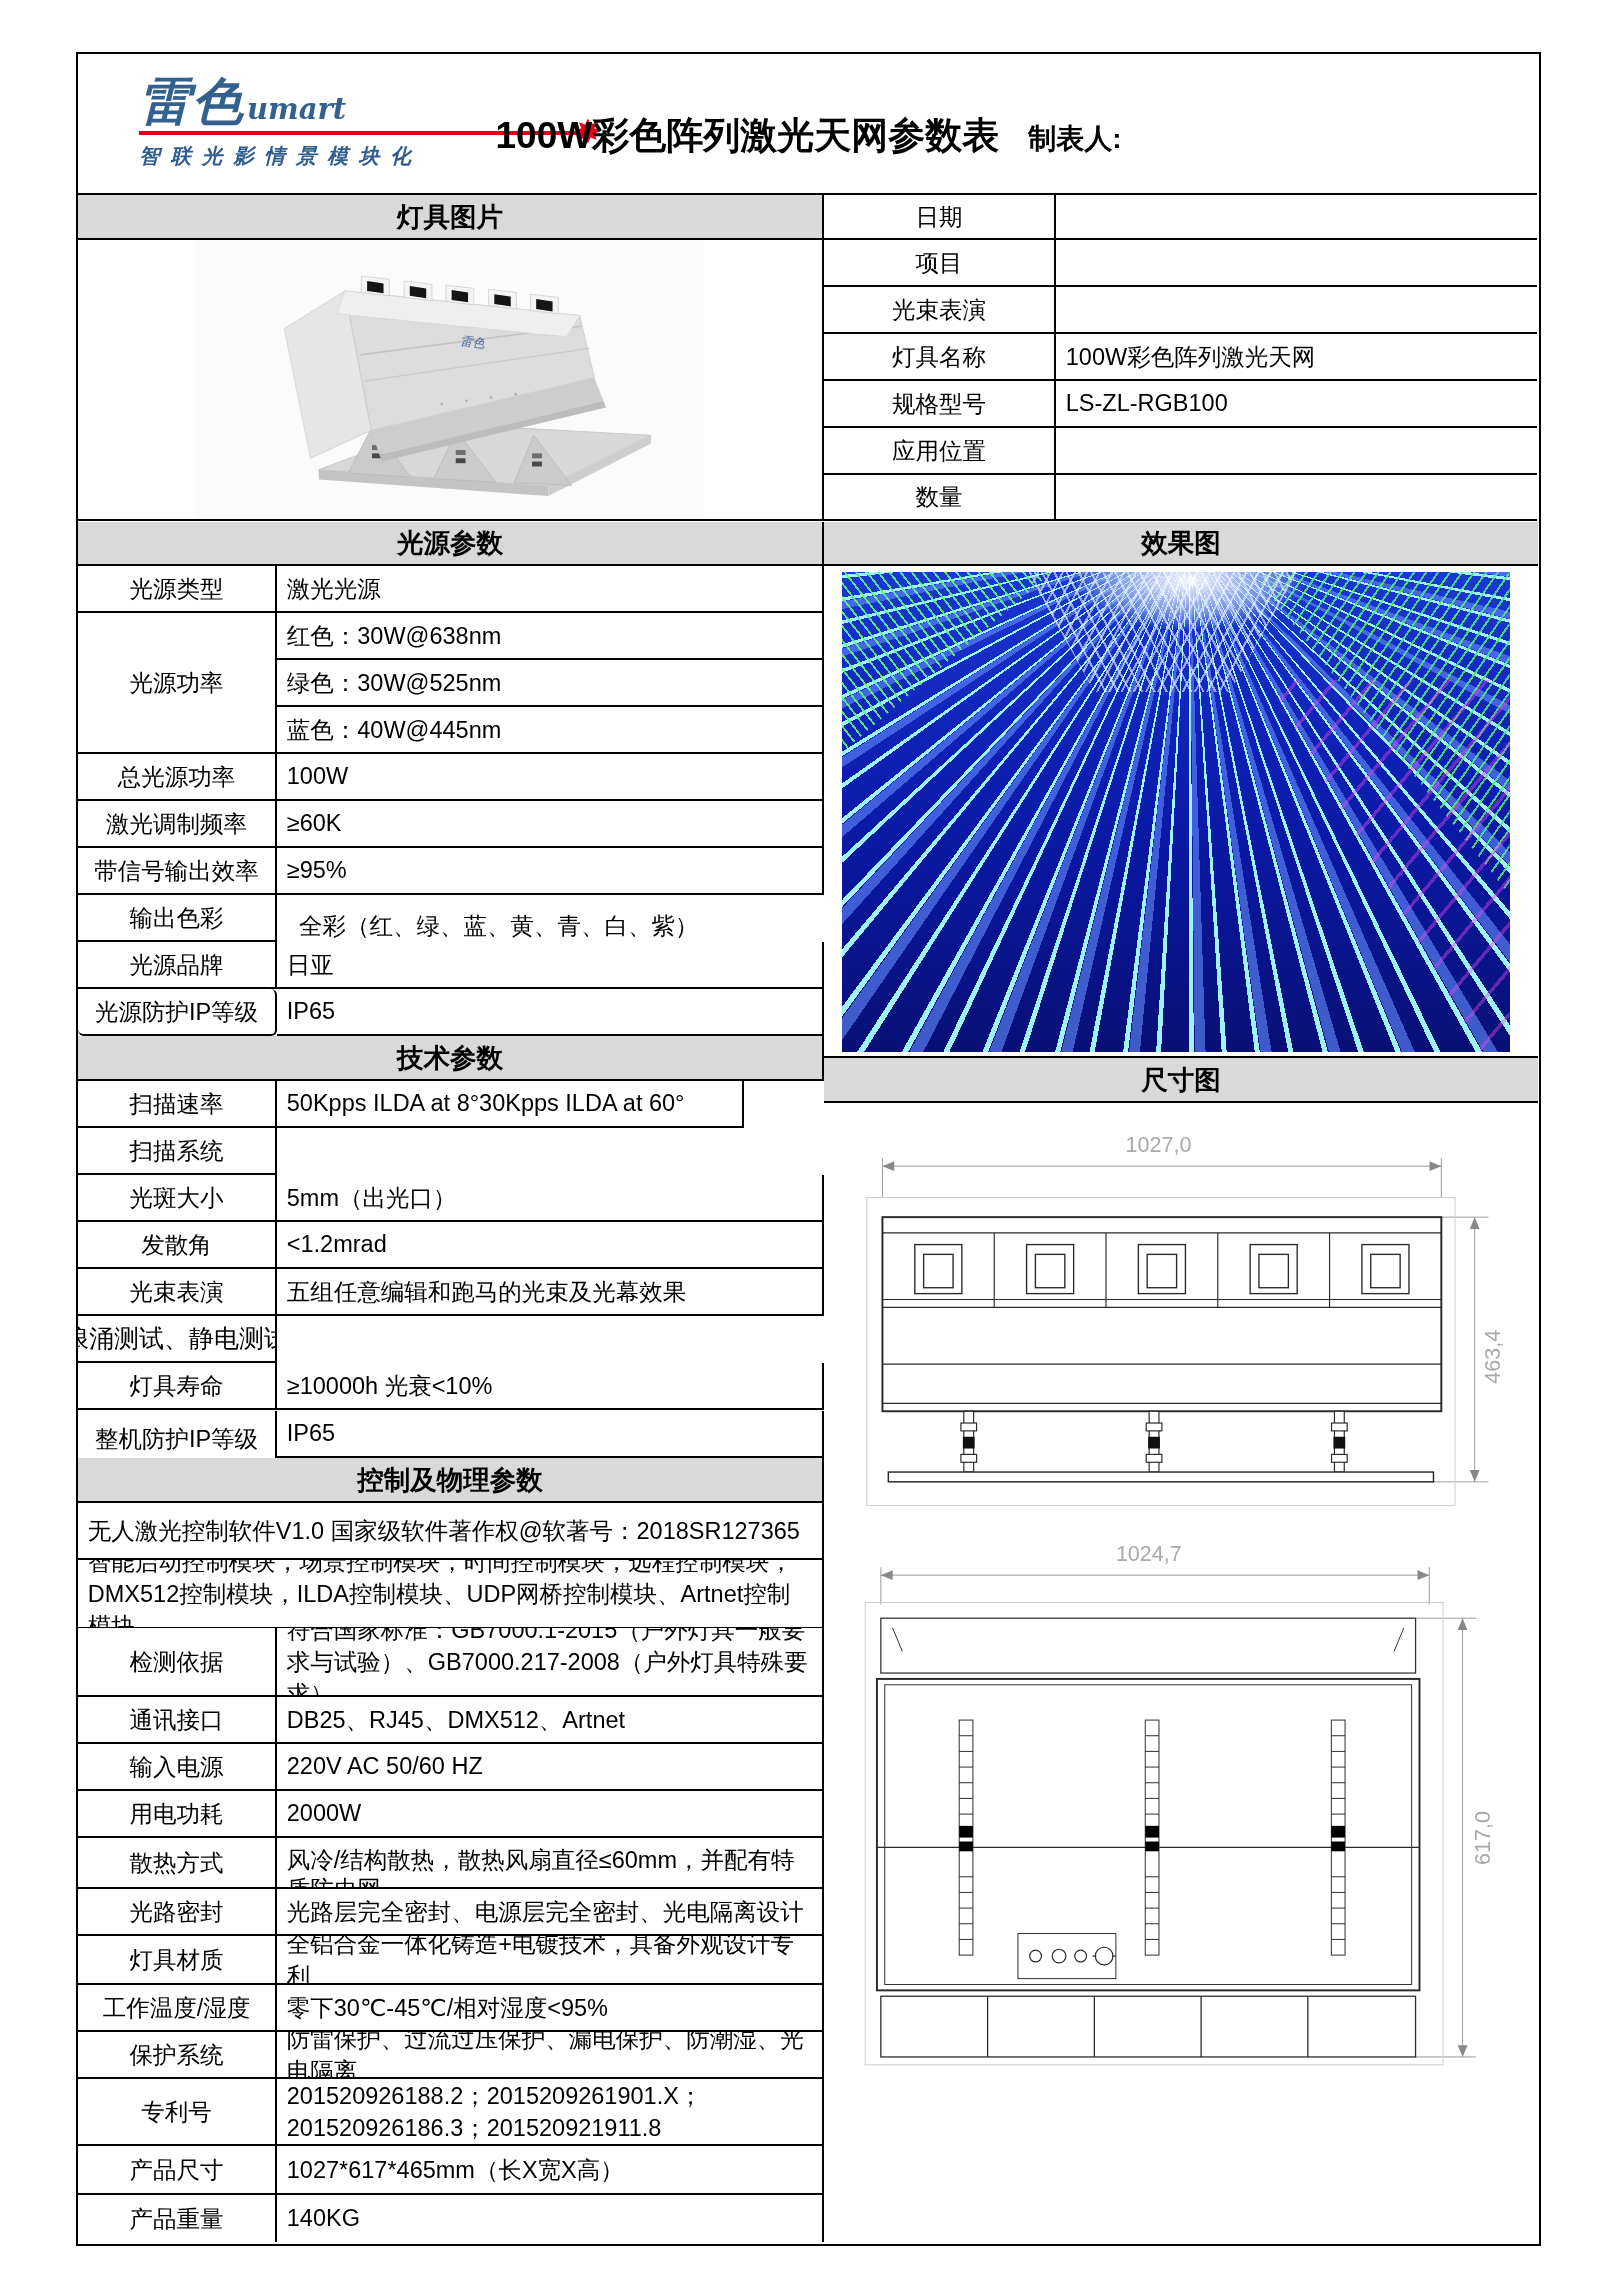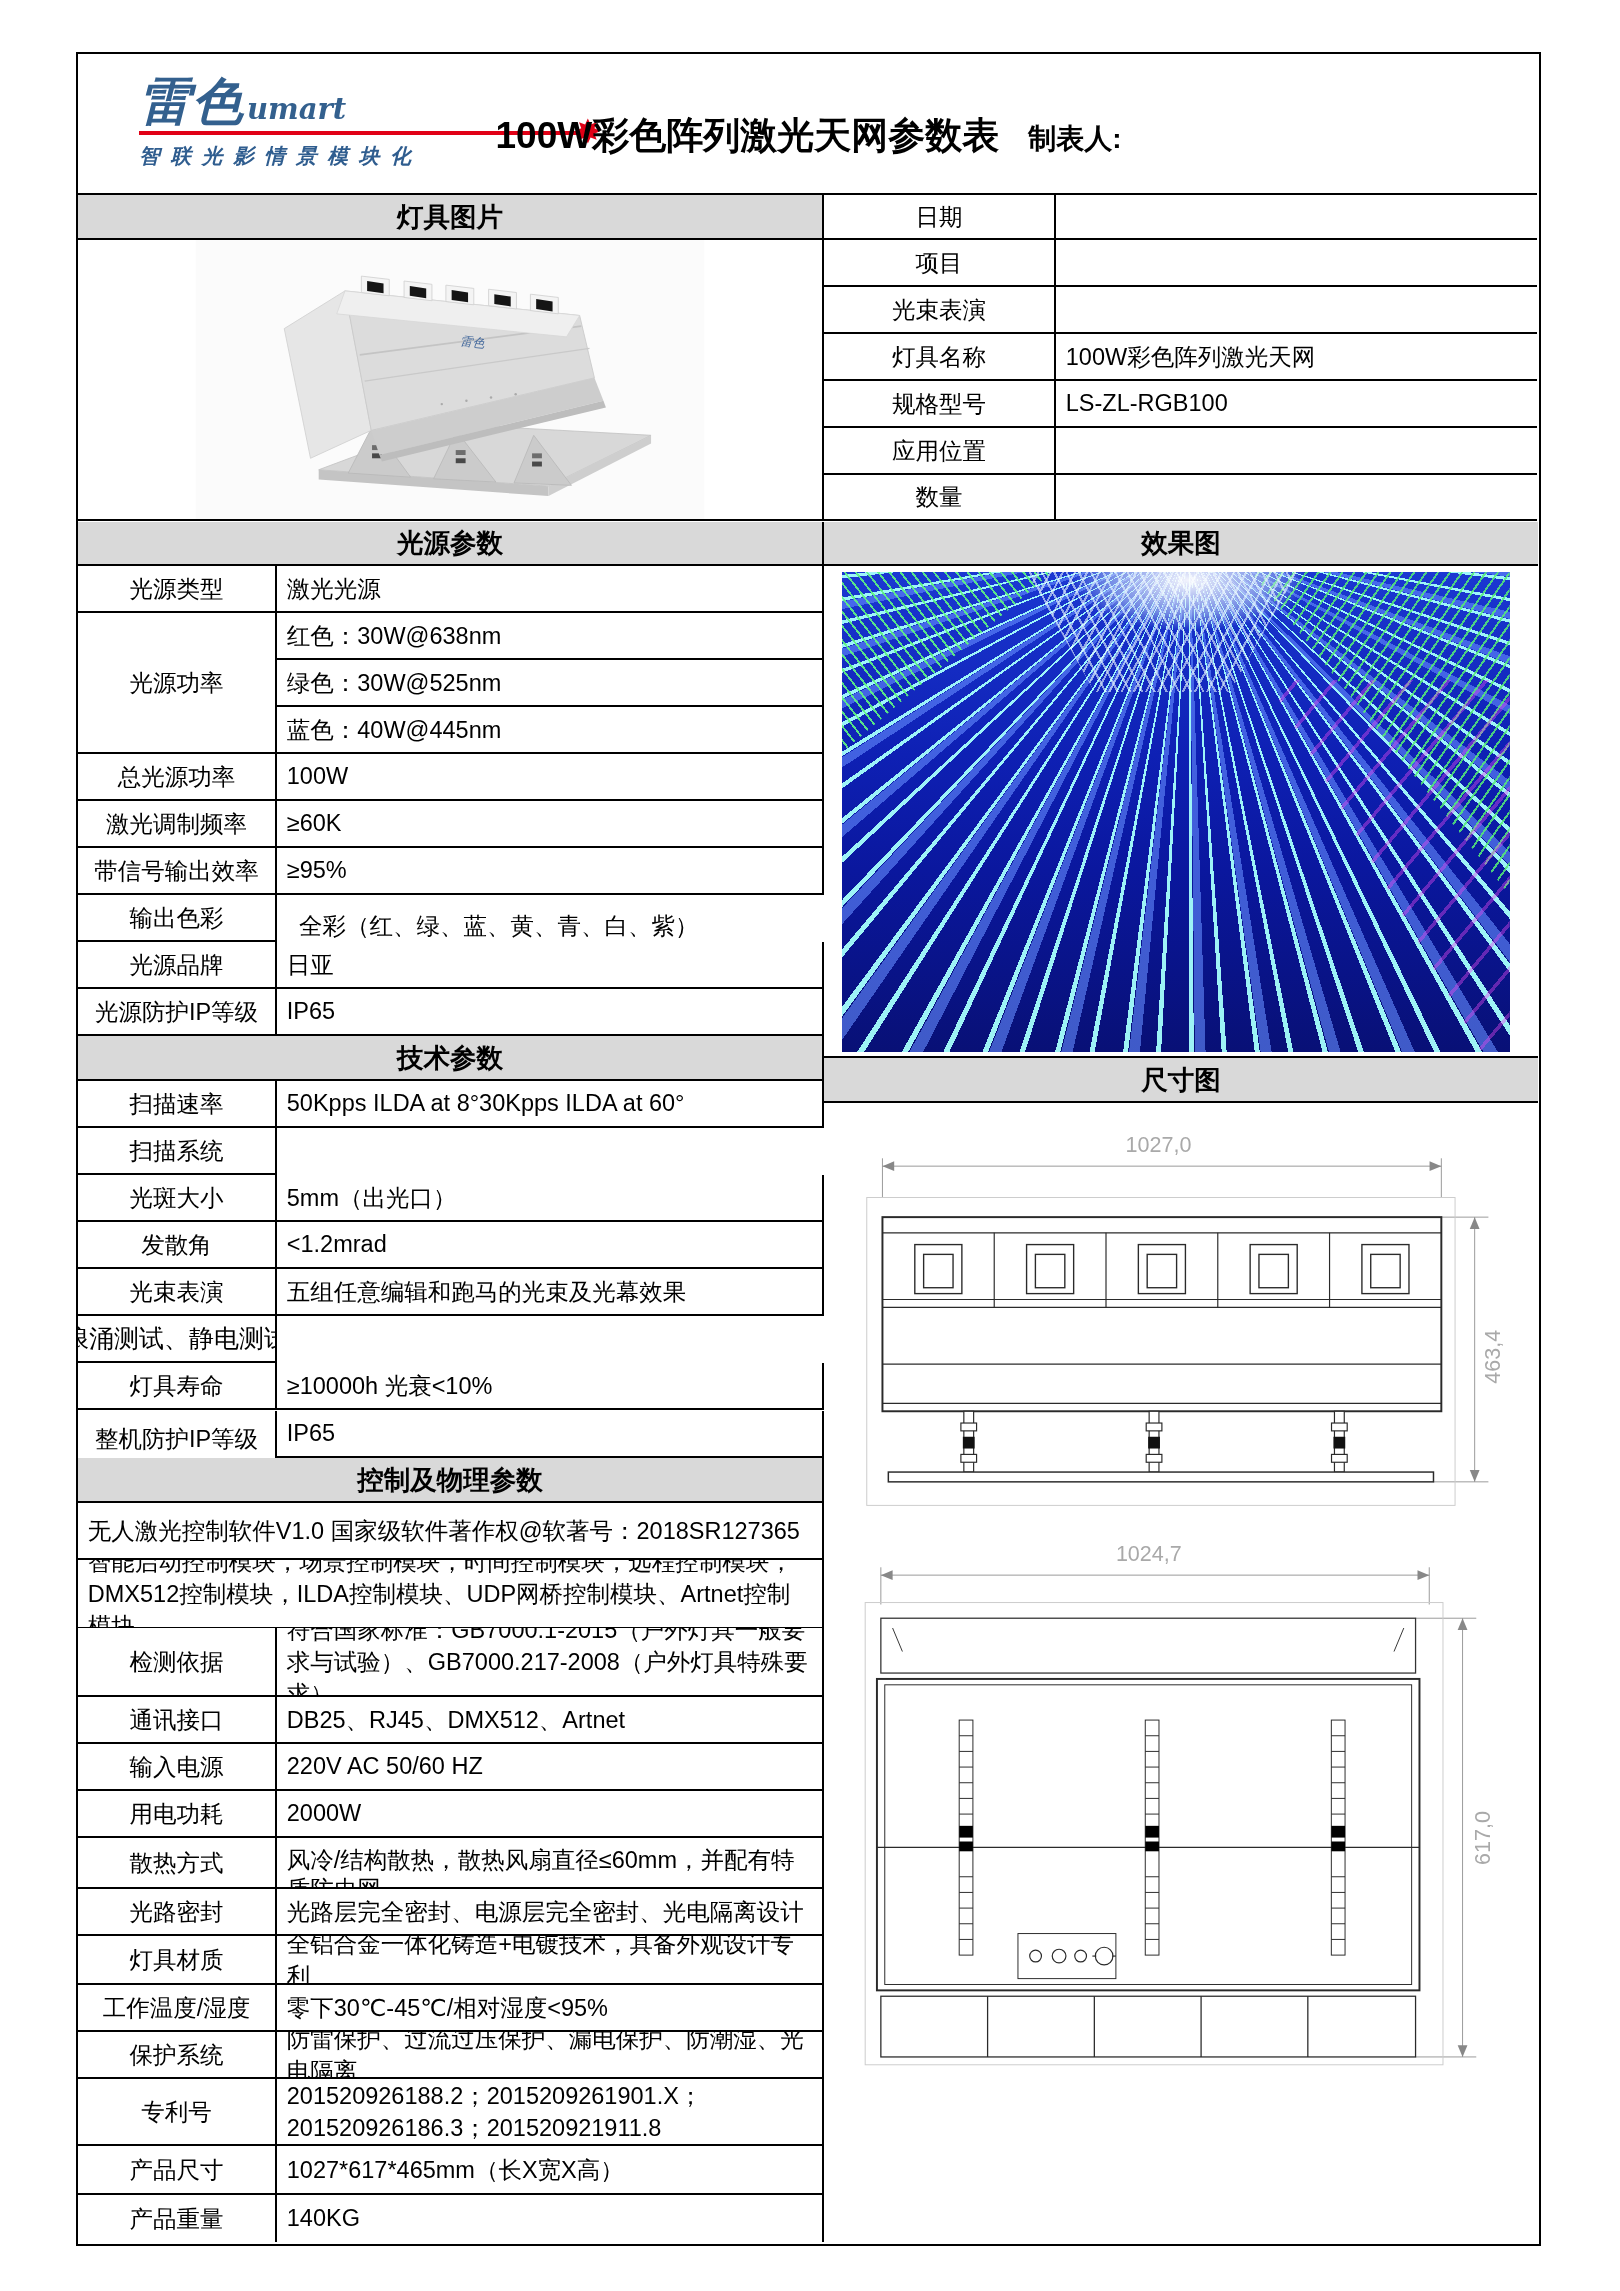--- a/index.html
+++ b/index.html
@@ -156,36 +156,36 @@
   <div class="c lab" style="left:0;top:700px;width:199px;height:47px;">总光源功率</div>
   <div class="c val" style="left:199px;top:700px;width:547px;height:47px;">100W</div>
   <div class="c lab" style="left:0;top:747px;width:199px;height:47px;">激光调制频率</div>
   <div class="c val" style="left:199px;top:747px;width:547px;height:47px;">≥60K</div>
   <div class="c lab" style="left:0;top:794px;width:199px;height:47px;">带信号输出效率</div>
   <div class="c val" style="left:199px;top:794px;width:547px;height:47px;">≥95%</div>
   <div class="c lab" style="left:0;top:841px;width:199px;height:47px;">输出色彩</div>
   <div class="c val" style="left:213px;top:841px;width:547px;height:64px;padding-left:8px;">全彩（红、绿、蓝、黄、青、白、紫）</div>
   <div class="c lab" style="left:0;top:888px;width:199px;height:47px;">光源品牌</div>
   <div class="c val" style="left:199px;top:888px;width:547px;height:47px;">日亚</div>
-  <div class="c lab" style="left:0;top:935px;width:199px;height:47px;">光源防护IP等级</div>
+  <div class="c lab" style="left:0;top:935px;width:199px;height:47px;border-radius:6px;">光源防护IP等级</div>
   <div class="c val" style="left:199px;top:935px;width:547px;height:47px;">IP65</div>
 
   <div class="c imgcell nr" style="left:746px;top:512px;width:714px;height:492px;">
     <div class="fx">
       <div class="fx-gl"></div>
       <div class="fx-gr"></div>
       <div class="fx-mg"></div>
       <div class="fx-net"></div>
       <div class="fx-glow"></div>
     </div>
   </div>
 
   <div class="c hdr" style="left:0;top:982px;width:746px;height:45px;">技术参数</div>
   <div class="c lab" style="left:0;top:1027px;width:199px;height:47px;">扫描速率</div>
-  <div class="c val" style="left:199px;top:1027px;width:547px;height:47px;">50Kpps ILDA at 8°30Kpps ILDA at 60°</div>
+  <div class="c val" style="left:199px;top:1027px;width:467px;height:47px;">50Kpps ILDA at 8°30Kpps ILDA at 60°</div>
   <div class="c lab" style="left:0;top:1074px;width:199px;height:47px;">扫描系统</div>
   <div class="c lab" style="left:0;top:1121px;width:199px;height:47px;">光斑大小</div>
   <div class="c val" style="left:199px;top:1121px;width:547px;height:47px;">5mm（出光口）</div>
   <div class="c lab" style="left:0;top:1168px;width:199px;height:47px;">发散角</div>
   <div class="c val" style="left:199px;top:1168px;width:547px;height:47px;">&lt;1.2mrad</div>
   <div class="c lab" style="left:0;top:1215px;width:199px;height:47px;">光束表演</div>
   <div class="c val" style="left:199px;top:1215px;width:547px;height:47px;">五组任意编辑和跑马的光束及光幕效果</div>
   <div class="c lab sm" style="left:0;top:1262px;width:199px;height:47px;">浪涌测试、静电测试</div>
   <div class="c lab" style="left:0;top:1309px;width:199px;height:47px;">灯具寿命</div>
   <div class="c val" style="left:199px;top:1309px;width:547px;height:47px;">≥10000h 光衰&lt;10%</div>

